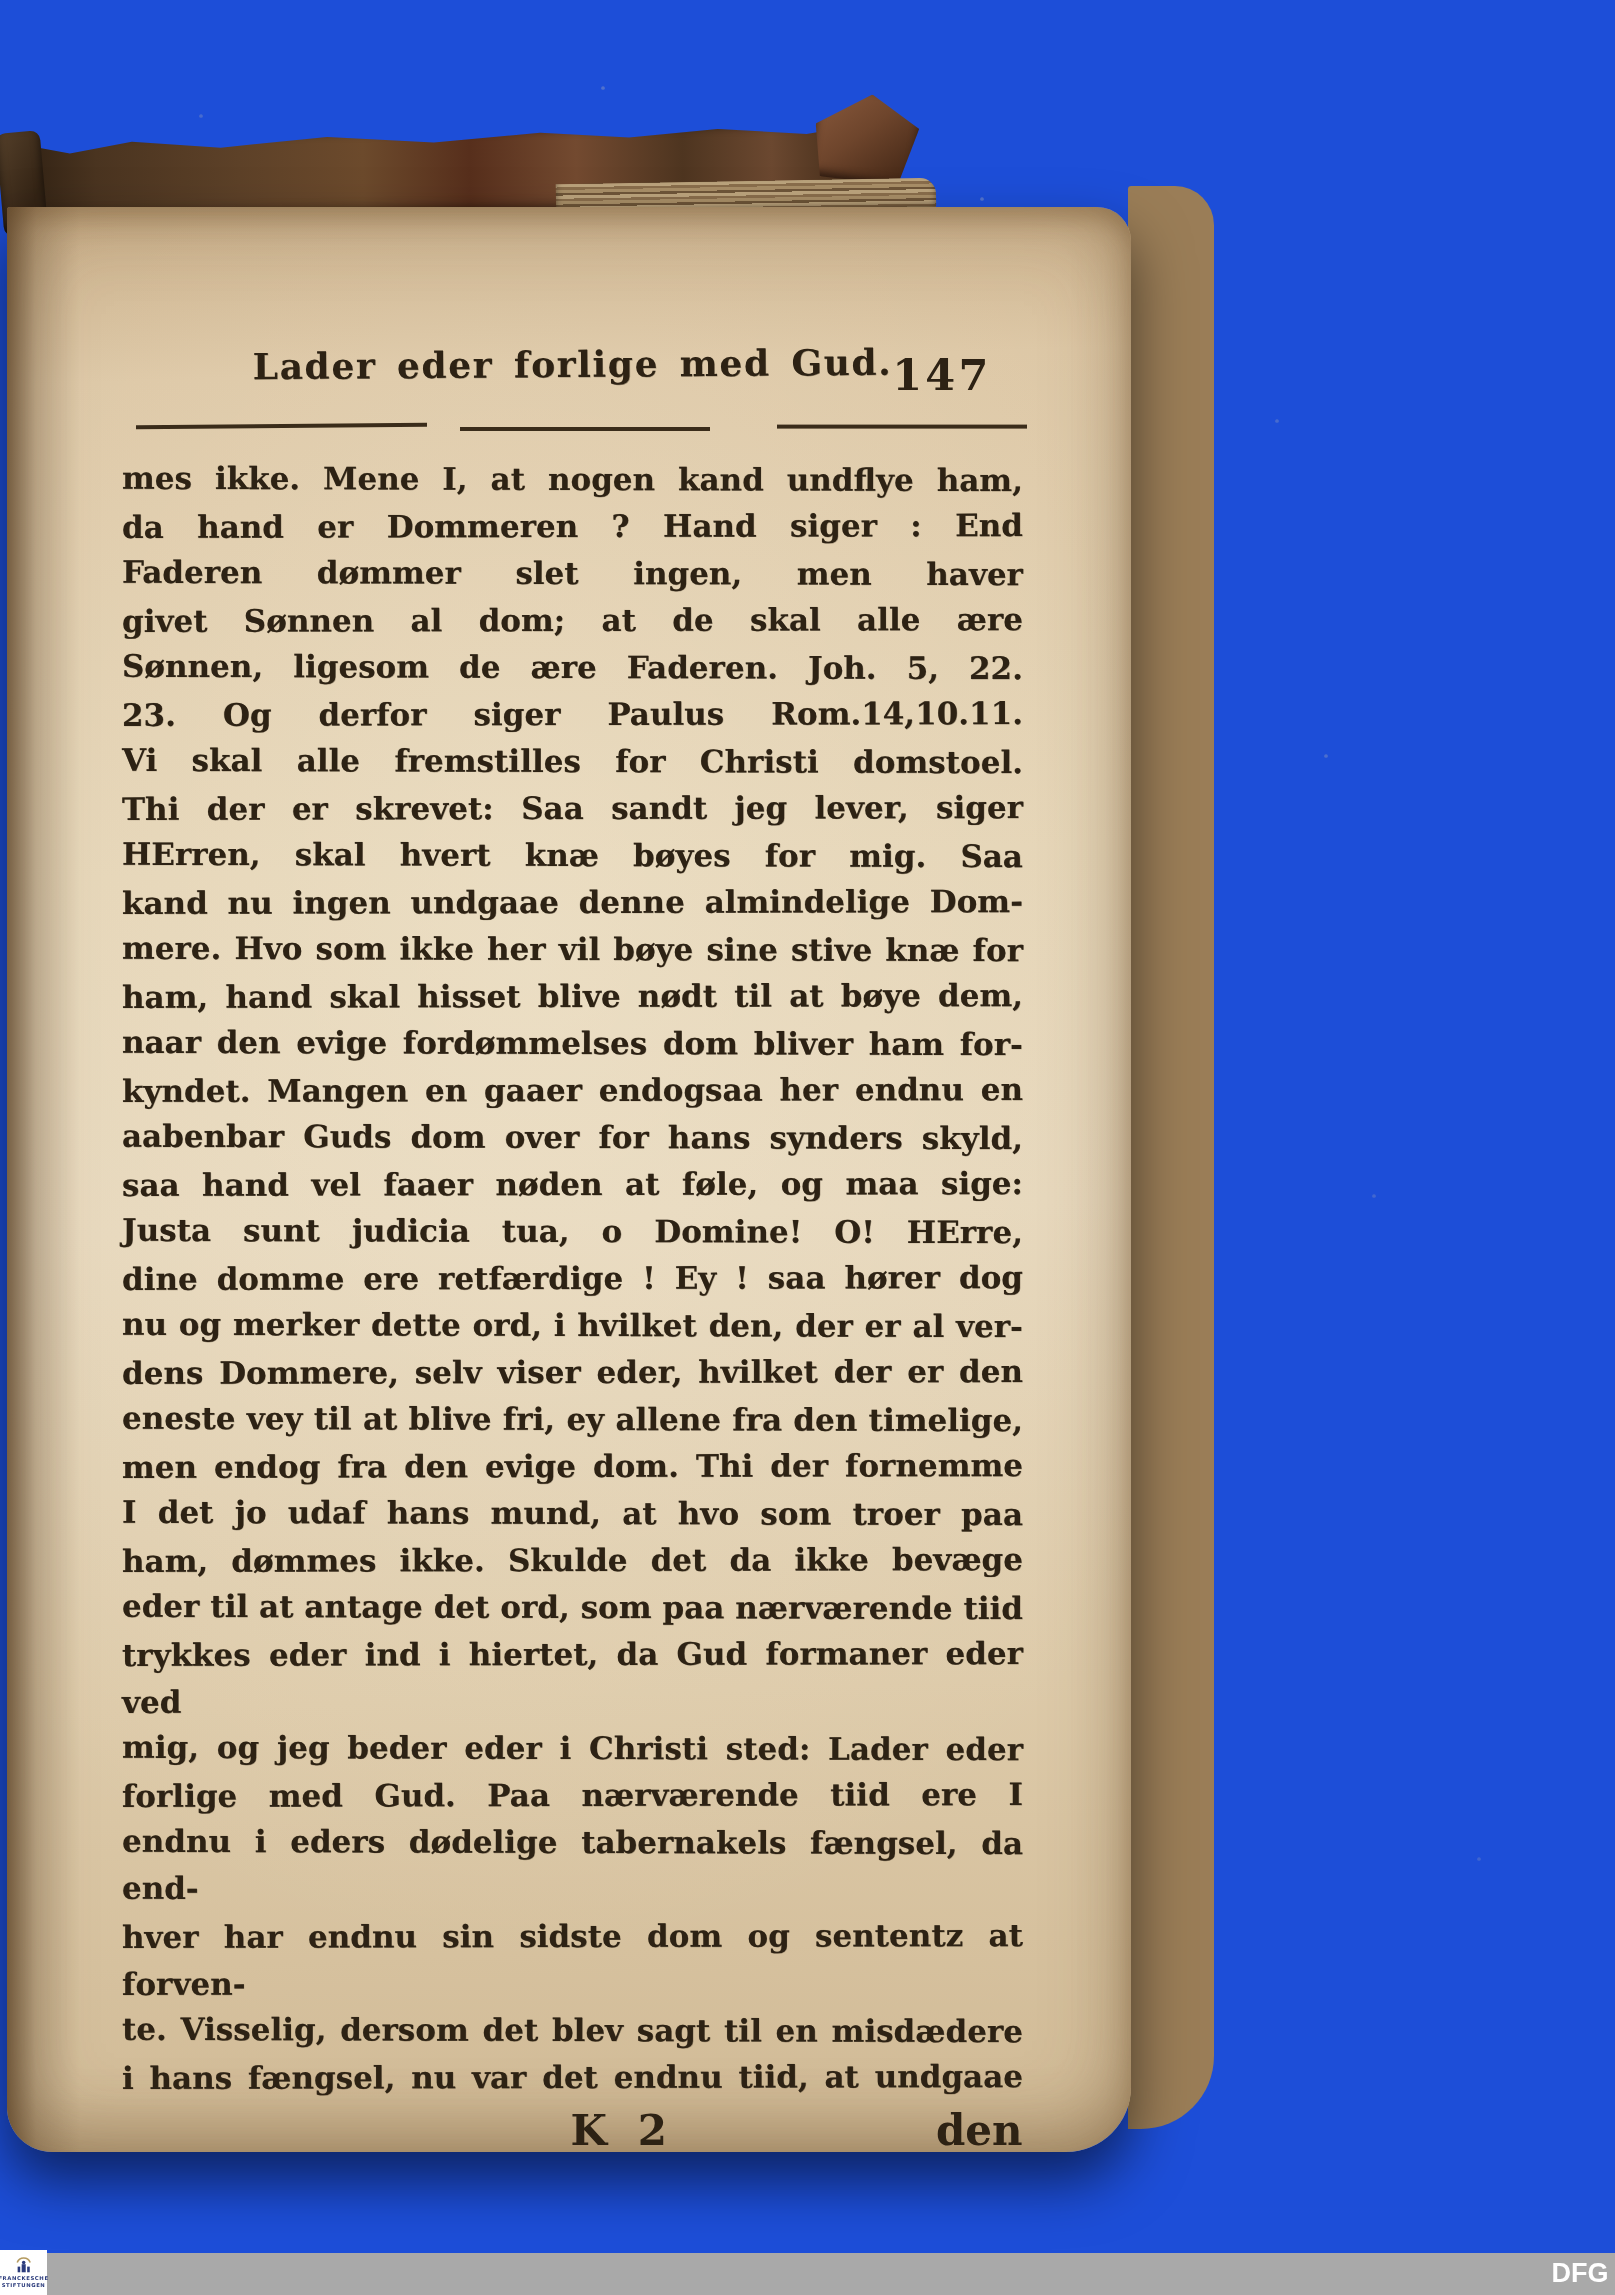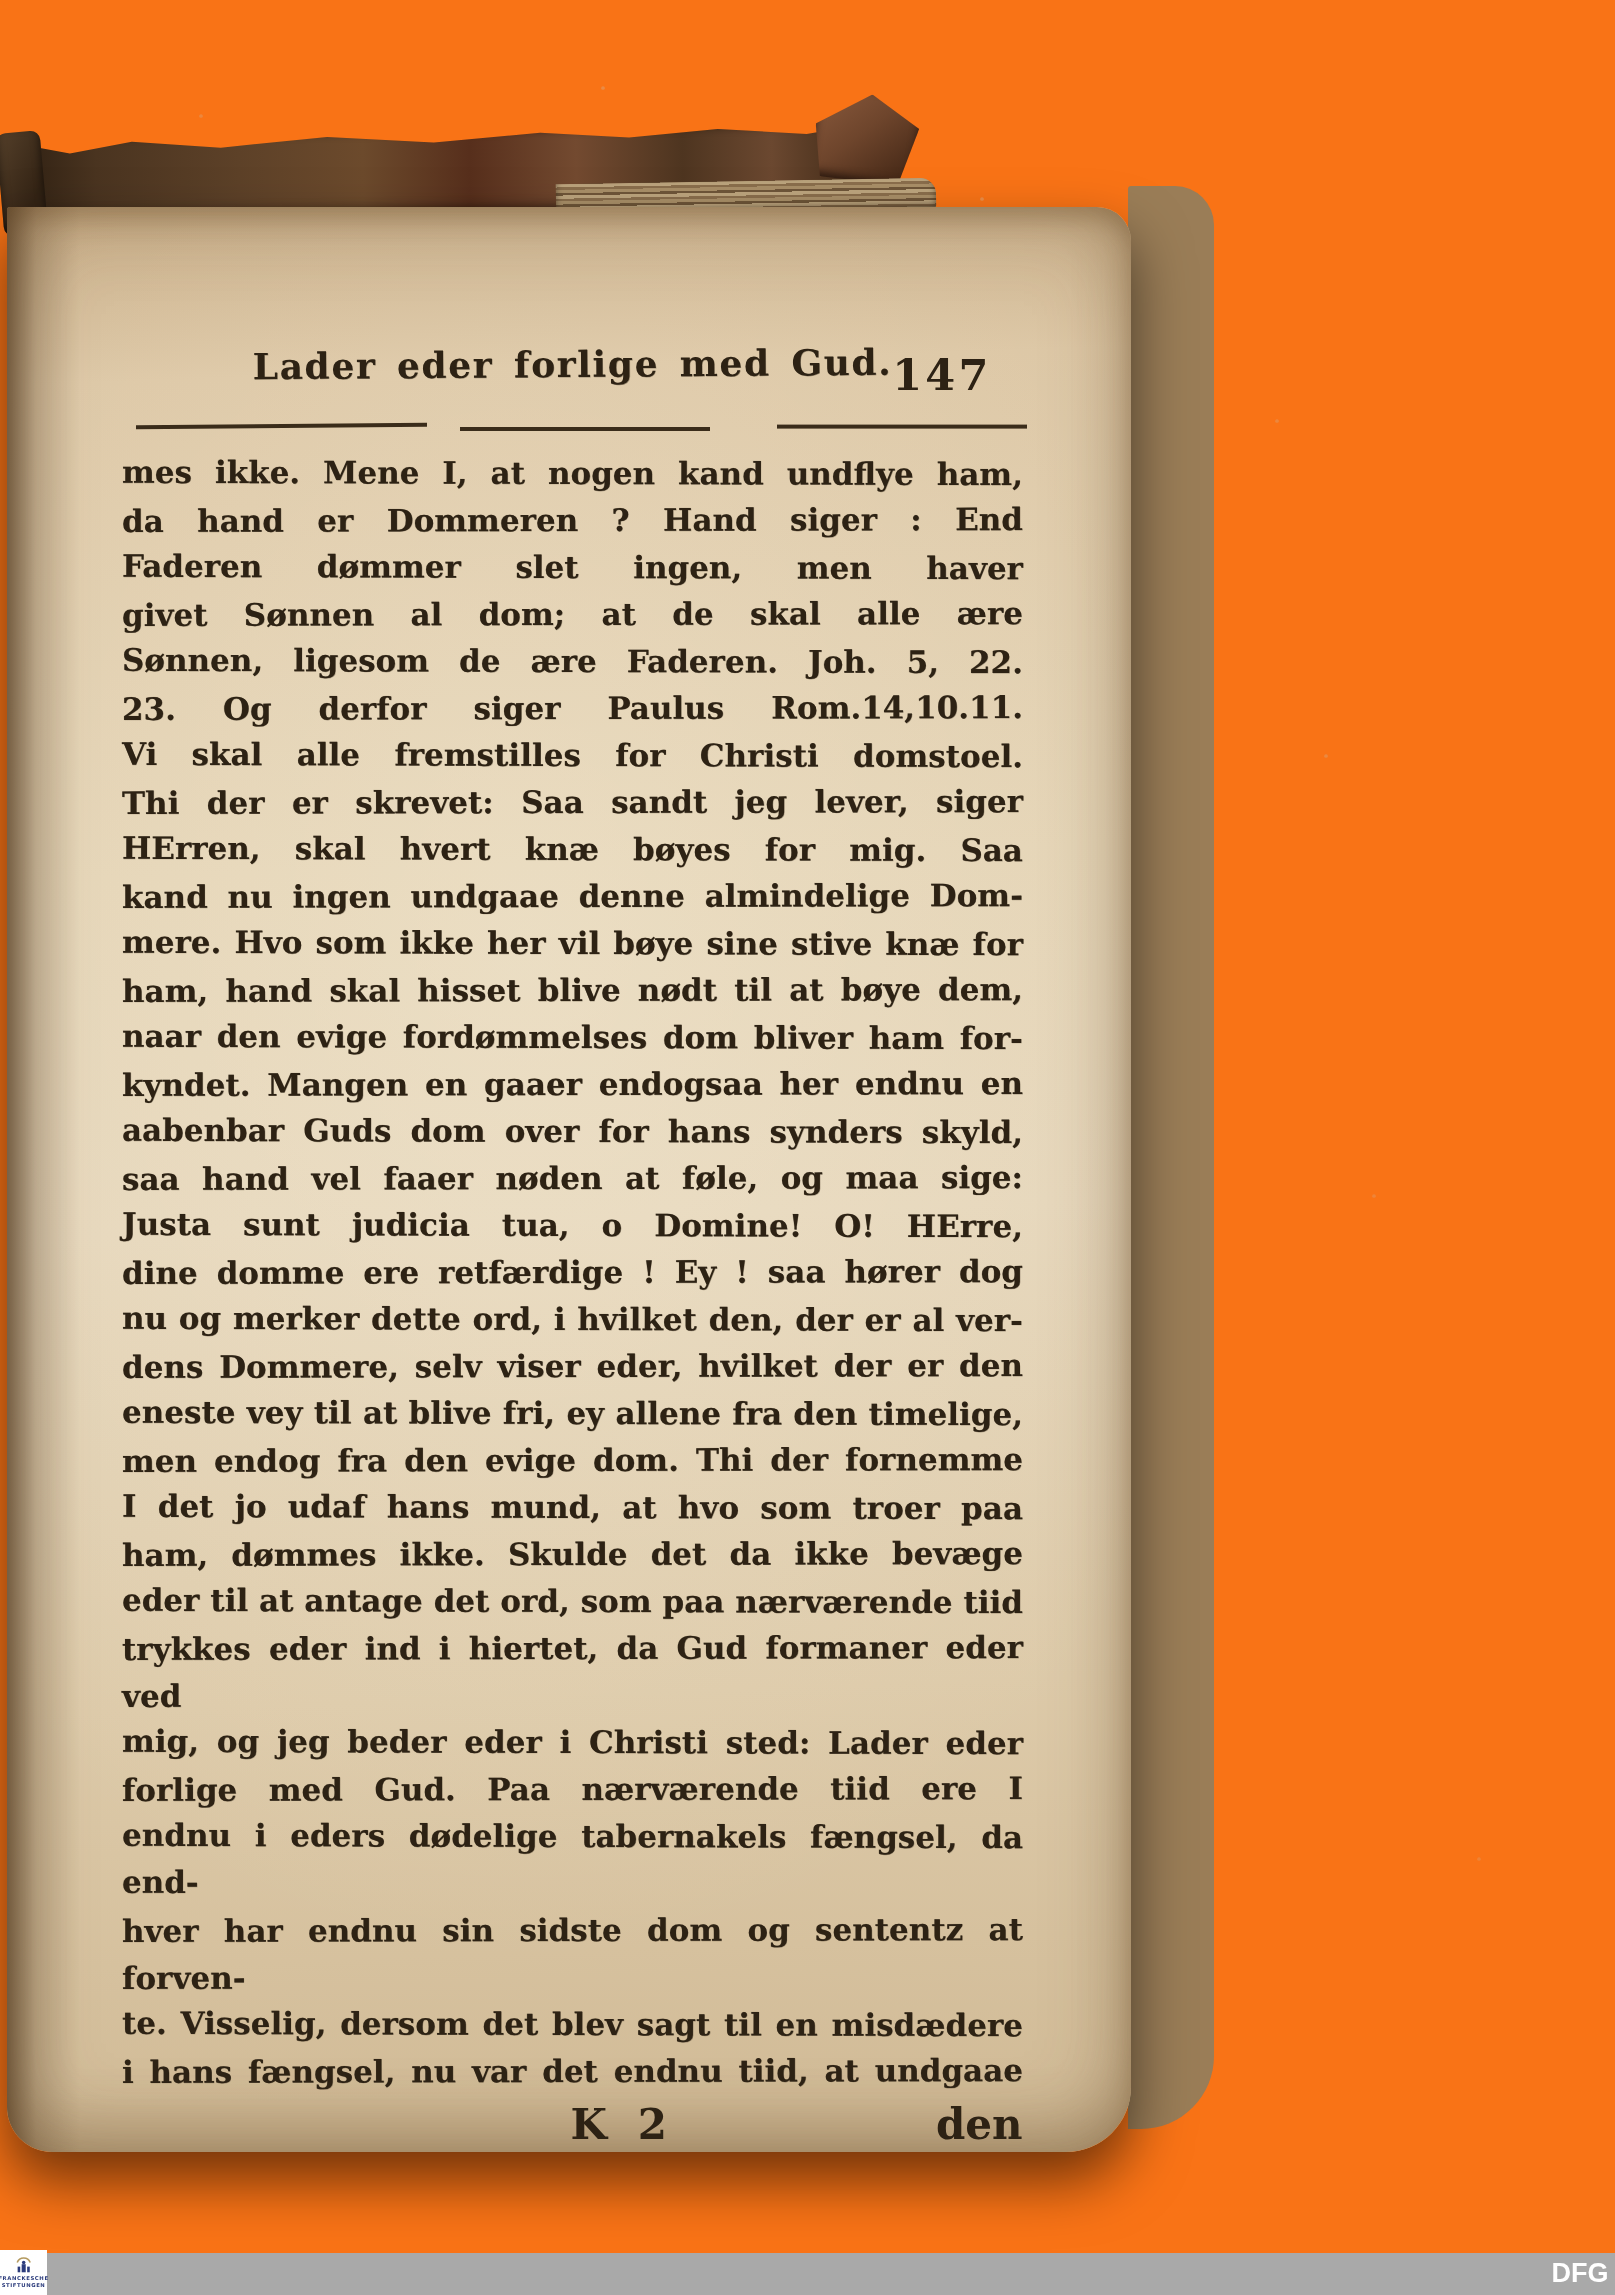--- a/index.html
+++ b/index.html
@@ -1,16 +1,16 @@
 <!DOCTYPE html>
 <html style="font-size:13px"><head>
 <meta charset="utf-8">
 <style>
   html,body{margin:0;padding:0;background:#000;}
-  .stage{position:relative;width:1615px;height:2295px;background:#f97316;overflow:hidden;
+  .stage{position:relative;width:1615px;height:2295px;background:#1d4ed8;overflow:hidden;
          font-family:"DejaVu Serif",serif;}
   
   .specks{position:absolute;left:0;top:0;width:1.6px;height:1.6px;border-radius:50%;
     box-shadow:517px 145px 0 0.8px rgba(210,205,190,.40), 981px 198px 0 0.8px rgba(210,205,190,.30),
       911px 372px 0 0.8px rgba(210,205,190,.35), 1276px 420px 0 0.8px rgba(200,195,180,.25),
       1373px 1195px 0 0.8px rgba(200,195,180,.22), 1325px 755px 0 0.8px rgba(200,195,180,.28),
       200px 115px 0 0.8px rgba(200,195,180,.25), 73px 1712px 0 0.8px rgba(200,195,180,.2),
       1478px 1858px 0 0.8px rgba(200,195,180,.2), 602px 87px 0 0.8px rgba(200,195,180,.3);}
   
   .leather{position:absolute;left:8px;top:126px;width:888px;height:90px;
@@ -55,21 +55,21 @@
   .header{position:relative;height:73px;margin-top:136px;}
   .title{display:block;text-align:center;font-size:36px;font-weight:700;
     letter-spacing:1.6px;word-spacing:6.5px;transform:rotate(-0.4deg);
     text-shadow:0.5px 0.5px 0 rgba(45,34,20,.4);}
   .pagenum{position:absolute;right:31px;top:6.5px;font-size:43px;font-weight:700;letter-spacing:3.2px;text-align:right;}
   .rule{position:relative;height:11.3px;margin:6.5px 0 0 0;}
   .rule:before{content:"";position:absolute;left:14.5px;top:1.6px;width:291px;height:4px;background:#3a2c1a;
     transform:rotate(-0.5deg);box-shadow:0 6.5px 0 -2.4px rgba(58,44,26,.35);}
   .rule:after{content:"";position:absolute;left:338px;top:4.8px;width:250px;height:4px;background:#3a2c1a;
     box-shadow:317px -2.4px 0 0 #3a2c1a;}
-  .body{margin-top:16px;}
+  .body{margin-top:22px;}
   .line{font-size:31px;line-height:47px;font-weight:700;white-space:normal;
     text-align:justify;text-align-last:justify;
     text-shadow:0.4px 0.4px 0 rgba(46,35,20,.35), -0.3px -0.2px 0 rgba(46,35,20,.22);}
   .line:nth-child(odd){transform:rotate(.15deg);}
   .line:nth-child(even){transform:rotate(-.12deg);}
   .footer{position:relative;height:48px;margin-top:4.8px;font-size:42px;font-weight:700;}
   .sig{position:absolute;left:449px;letter-spacing:8px;}
   .catch{position:absolute;right:0;}
   
   .bottombar{position:absolute;left:0;top:2253px;width:1615px;height:42px;background:#a9a9a9;}

